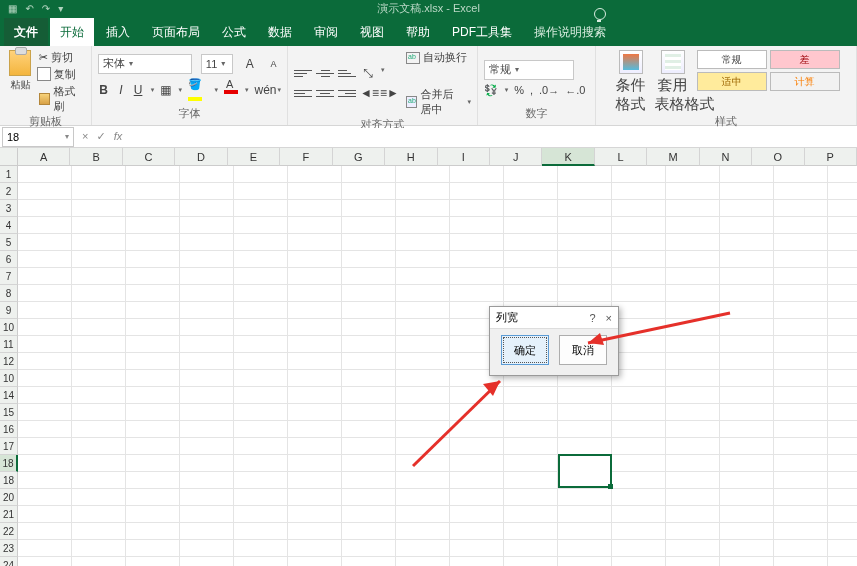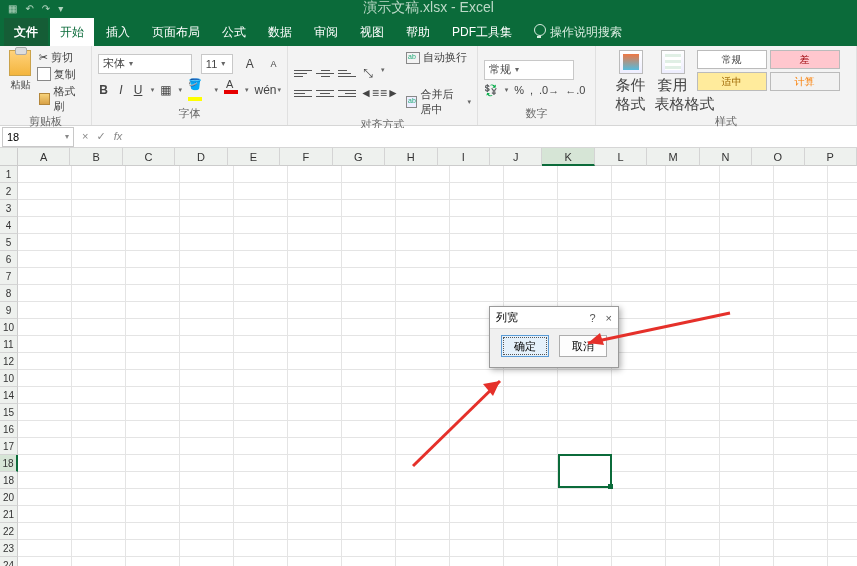--- a/index.html
+++ b/index.html
@@ -2,28 +2,28 @@
 <html><head>
 <meta charset="utf-8">
 <style>
   * { box-sizing: border-box; margin: 0; padding: 0; font-family: "Microsoft YaHei", Arial, sans-serif; }
   body { width: 857px; height: 566px; background: #fff; overflow: hidden; position: relative; }
 
   
   .titlebar { height: 16px; background: #0b6b3a; display: flex; align-items: center; color: #cfe6d6; font-size: 10px; }
   .titlebar .qat { display: flex; gap: 8px; padding-left: 8px; align-items: center; }
   .titlebar .qat span { opacity: .85; font-size: 10px; }
-  .titlebar .title { position: absolute; left: 50%; transform: translateX(-50%); color: #bcd9c7; font-size: 14px; }
+  .titlebar .title { position: absolute; left: 50%; transform: translateX(-50%); color: #bcd9c7; font-size: 11px; }
 
   
   .tabs { height: 30px; background: #0b6b3a; display: flex; align-items: flex-end; padding-left: 4px; gap: 2px; font-size: 12px; }
   .tab { padding: 6px 10px 5px; color: #fff; cursor: pointer; }
   .tab.file { background: #155d36; font-weight: bold; }
   .tab.active { background: #fff; color: #0b6b3a; }
-  .tab.lamp { display: flex; align-items: flex-start; gap: 4px; color:#d8ecdf; }
+  .tab.lamp { display: flex; align-items: flex-end; gap: 4px; color:#d8ecdf;flex-direction:column; }
   .lamp-icon { width:12px; height:12px; border:1.5px solid #d8ecdf; border-radius:50%; position:relative; }
   .lamp-icon::after { content:""; position:absolute; width:4px; height:2px; background:#d8ecdf; bottom:-3px; left:2px; }
 
   
   .ribbon { height: 80px; background: #f3f3f3; border-bottom: 1px solid #d6d6d6; display: flex; font-size: 11px; color:#444; }
   .group { border-right: 1px solid #e0e0e0; padding: 4px 6px 2px; display: flex; flex-direction: column; justify-content: space-between; }
   .group-label { text-align: center; font-size: 11px; color: #666; padding-bottom: 2px; }
   .group-body { flex:1; display:flex; flex-direction:column; justify-content:center; gap:4px; }
 
   
@@ -103,21 +103,21 @@
   .active-cell::after { content:""; position:absolute; right:-3px; bottom:-3px; width:5px; height:5px; background:#0b6b3a; }
 
   
   .dialog { position:absolute; width:130px; background:#f0f0f0; border:1px solid #9a9a9a; box-shadow:2px 2px 6px rgba(0,0,0,.3); }
   .dlg-title { height:22px; display:flex; align-items:center; justify-content:space-between; padding:0 6px; font-size:11px; background:#fff; border-bottom:1px solid #ddd; }
   .dlg-title .right { display:flex; gap:10px; color:#555; }
   .dlg-title .right span { cursor:pointer; }
   .dlg-body { padding:8px; font-size:11px; display:flex; align-items:center; gap:6px; }
   .dlg-input { width:48px; height:18px; border:1px solid #7a9ac0; background:#fff; padding:0 3px; font-size:11px; outline:1px dotted #888; outline-offset:-3px; }
   .dlg-btns { display:flex; gap:10px; justify-content:center; padding:6px 8px 10px; }
-  .dlg-btn { width:48px; height:22px; font-size:11px; border:1px solid #adadad; background:#fdfdfd; cursor:pointer; }
+  .dlg-btn { width:48px; height:30px; font-size:11px; border:1px solid #adadad; background:#fdfdfd; cursor:pointer; }
   .dlg-btn:focus, .dlg-btn.focus { border:1px solid #5b9bd5; outline:1px dotted #555; outline-offset:-3px; background:#e5f1fb; }
 
   
   .arrow { position:absolute; pointer-events:none; }
   .arrow-line { stroke:#e5302a; stroke-width:3; fill:none; }
   .arrow-head { fill:#e5302a; }
 </style>
 </head>
 <body>
 

